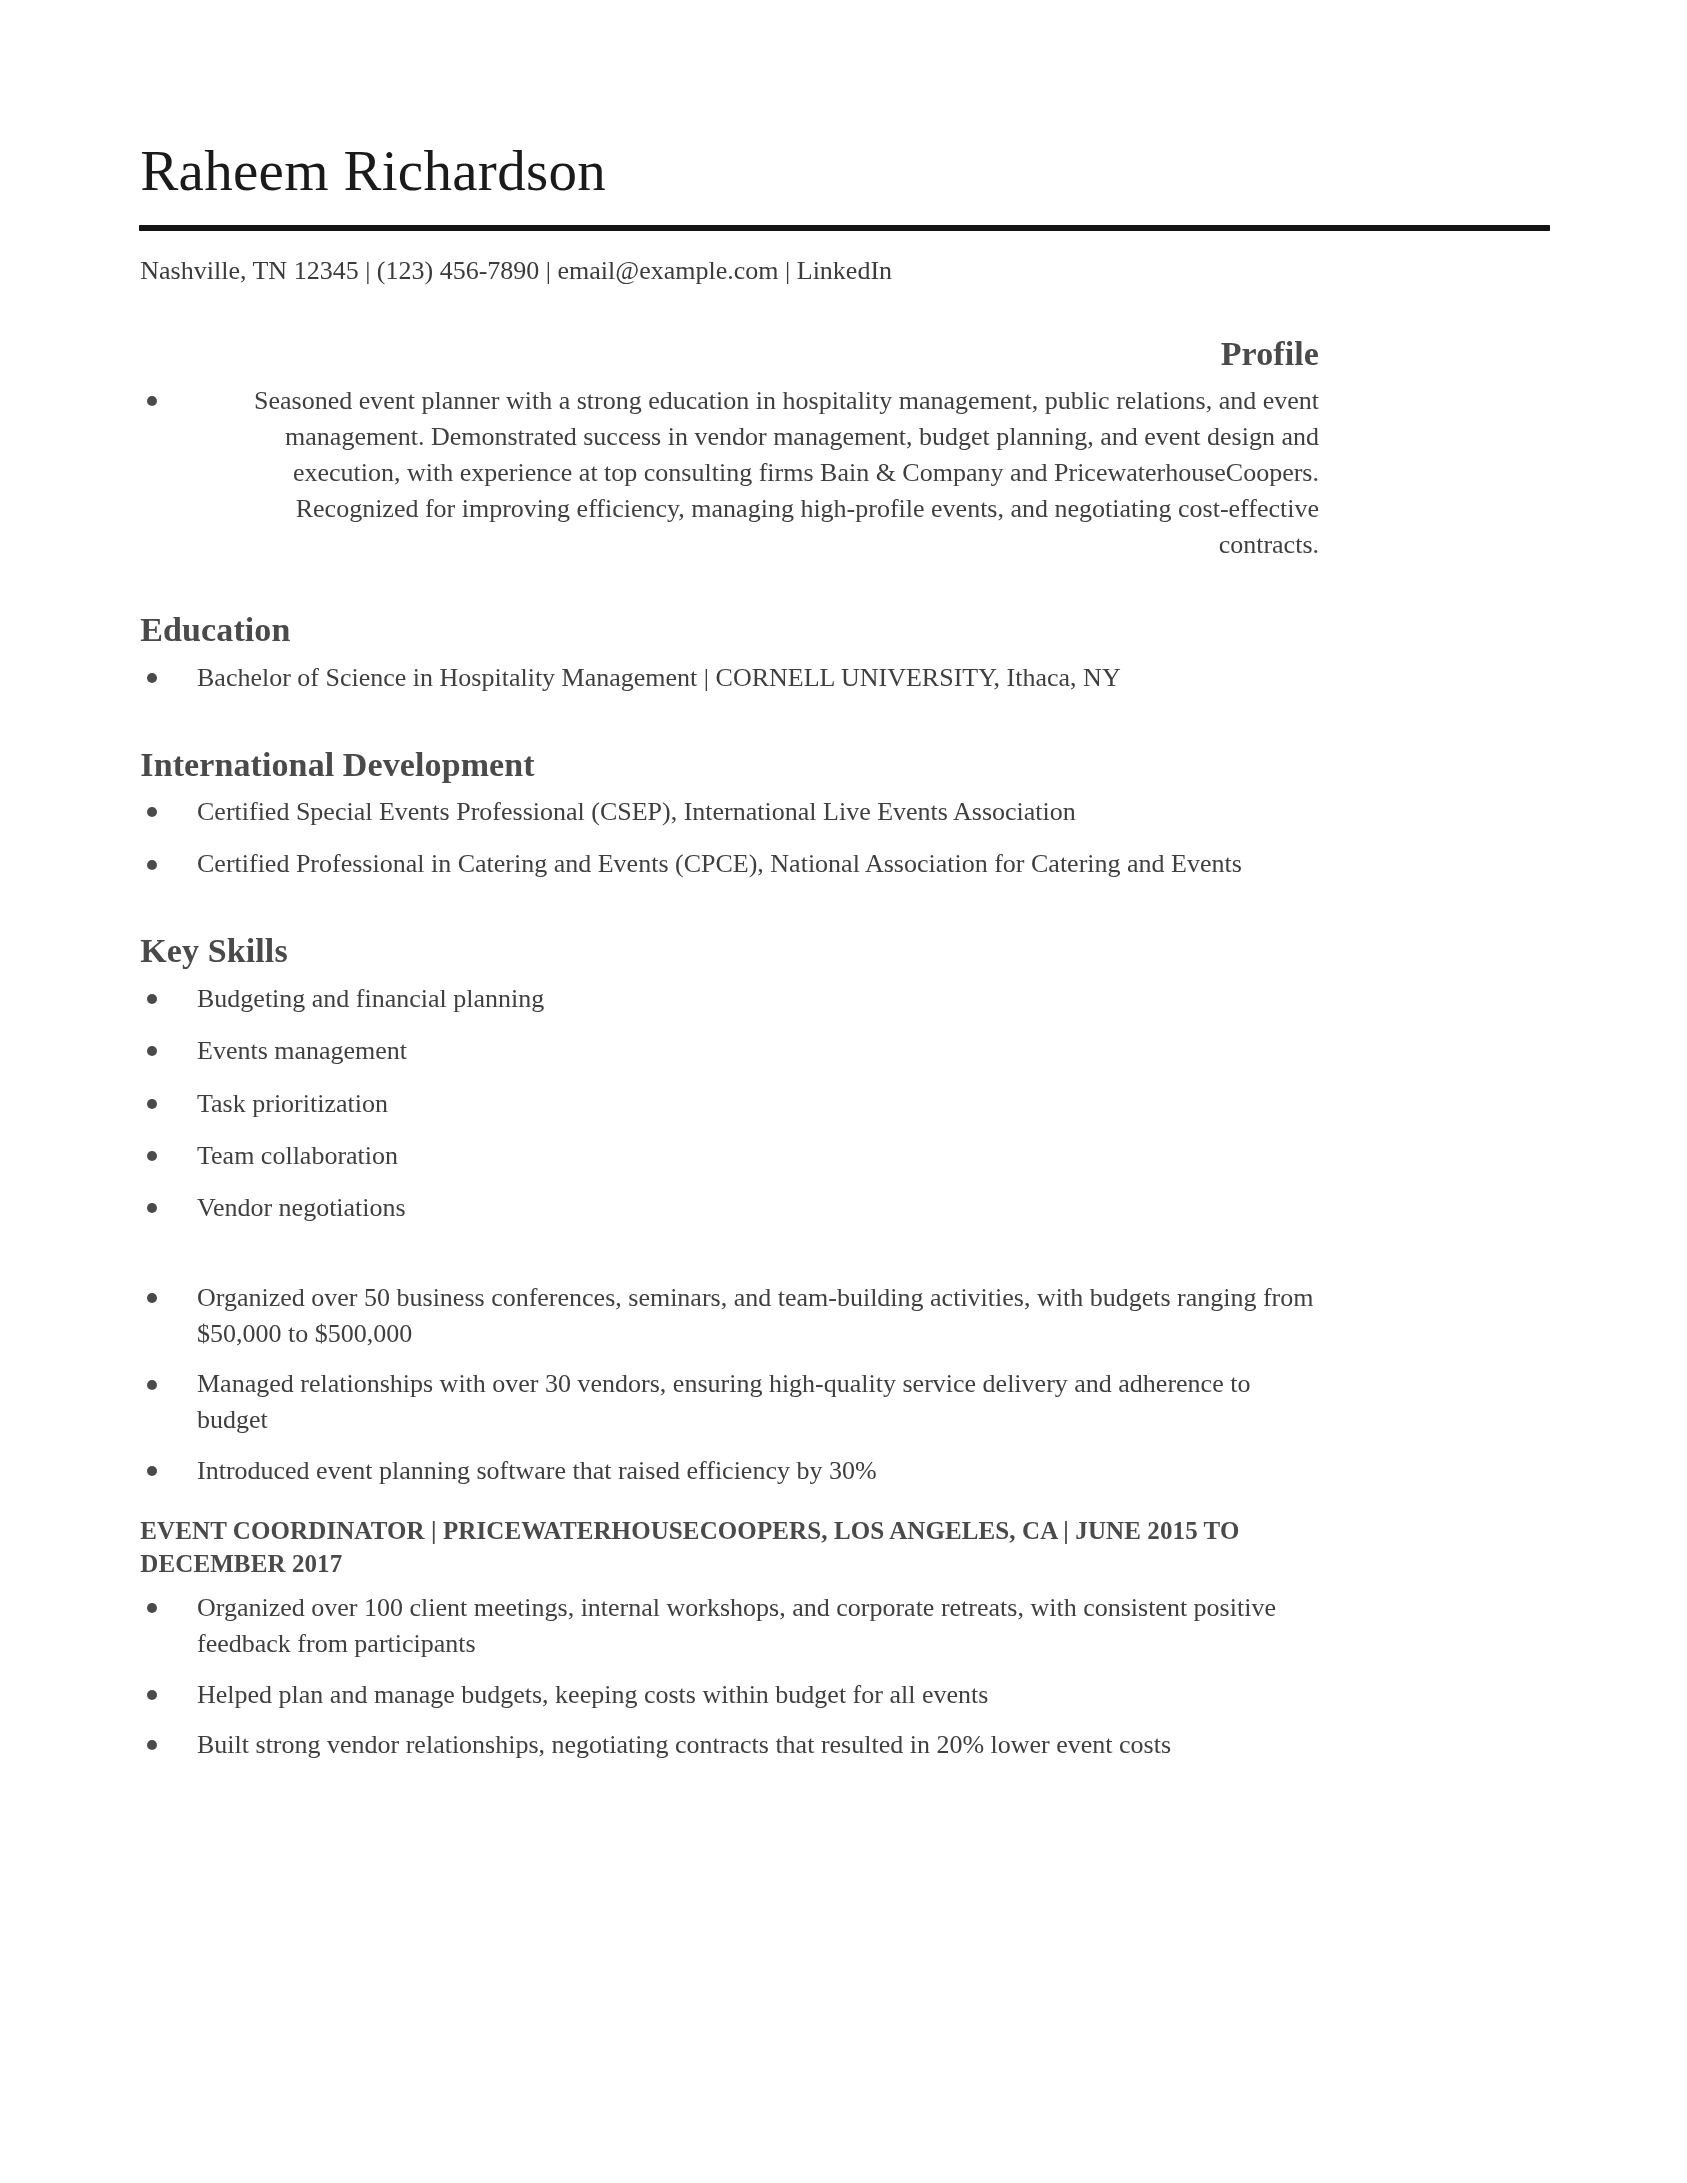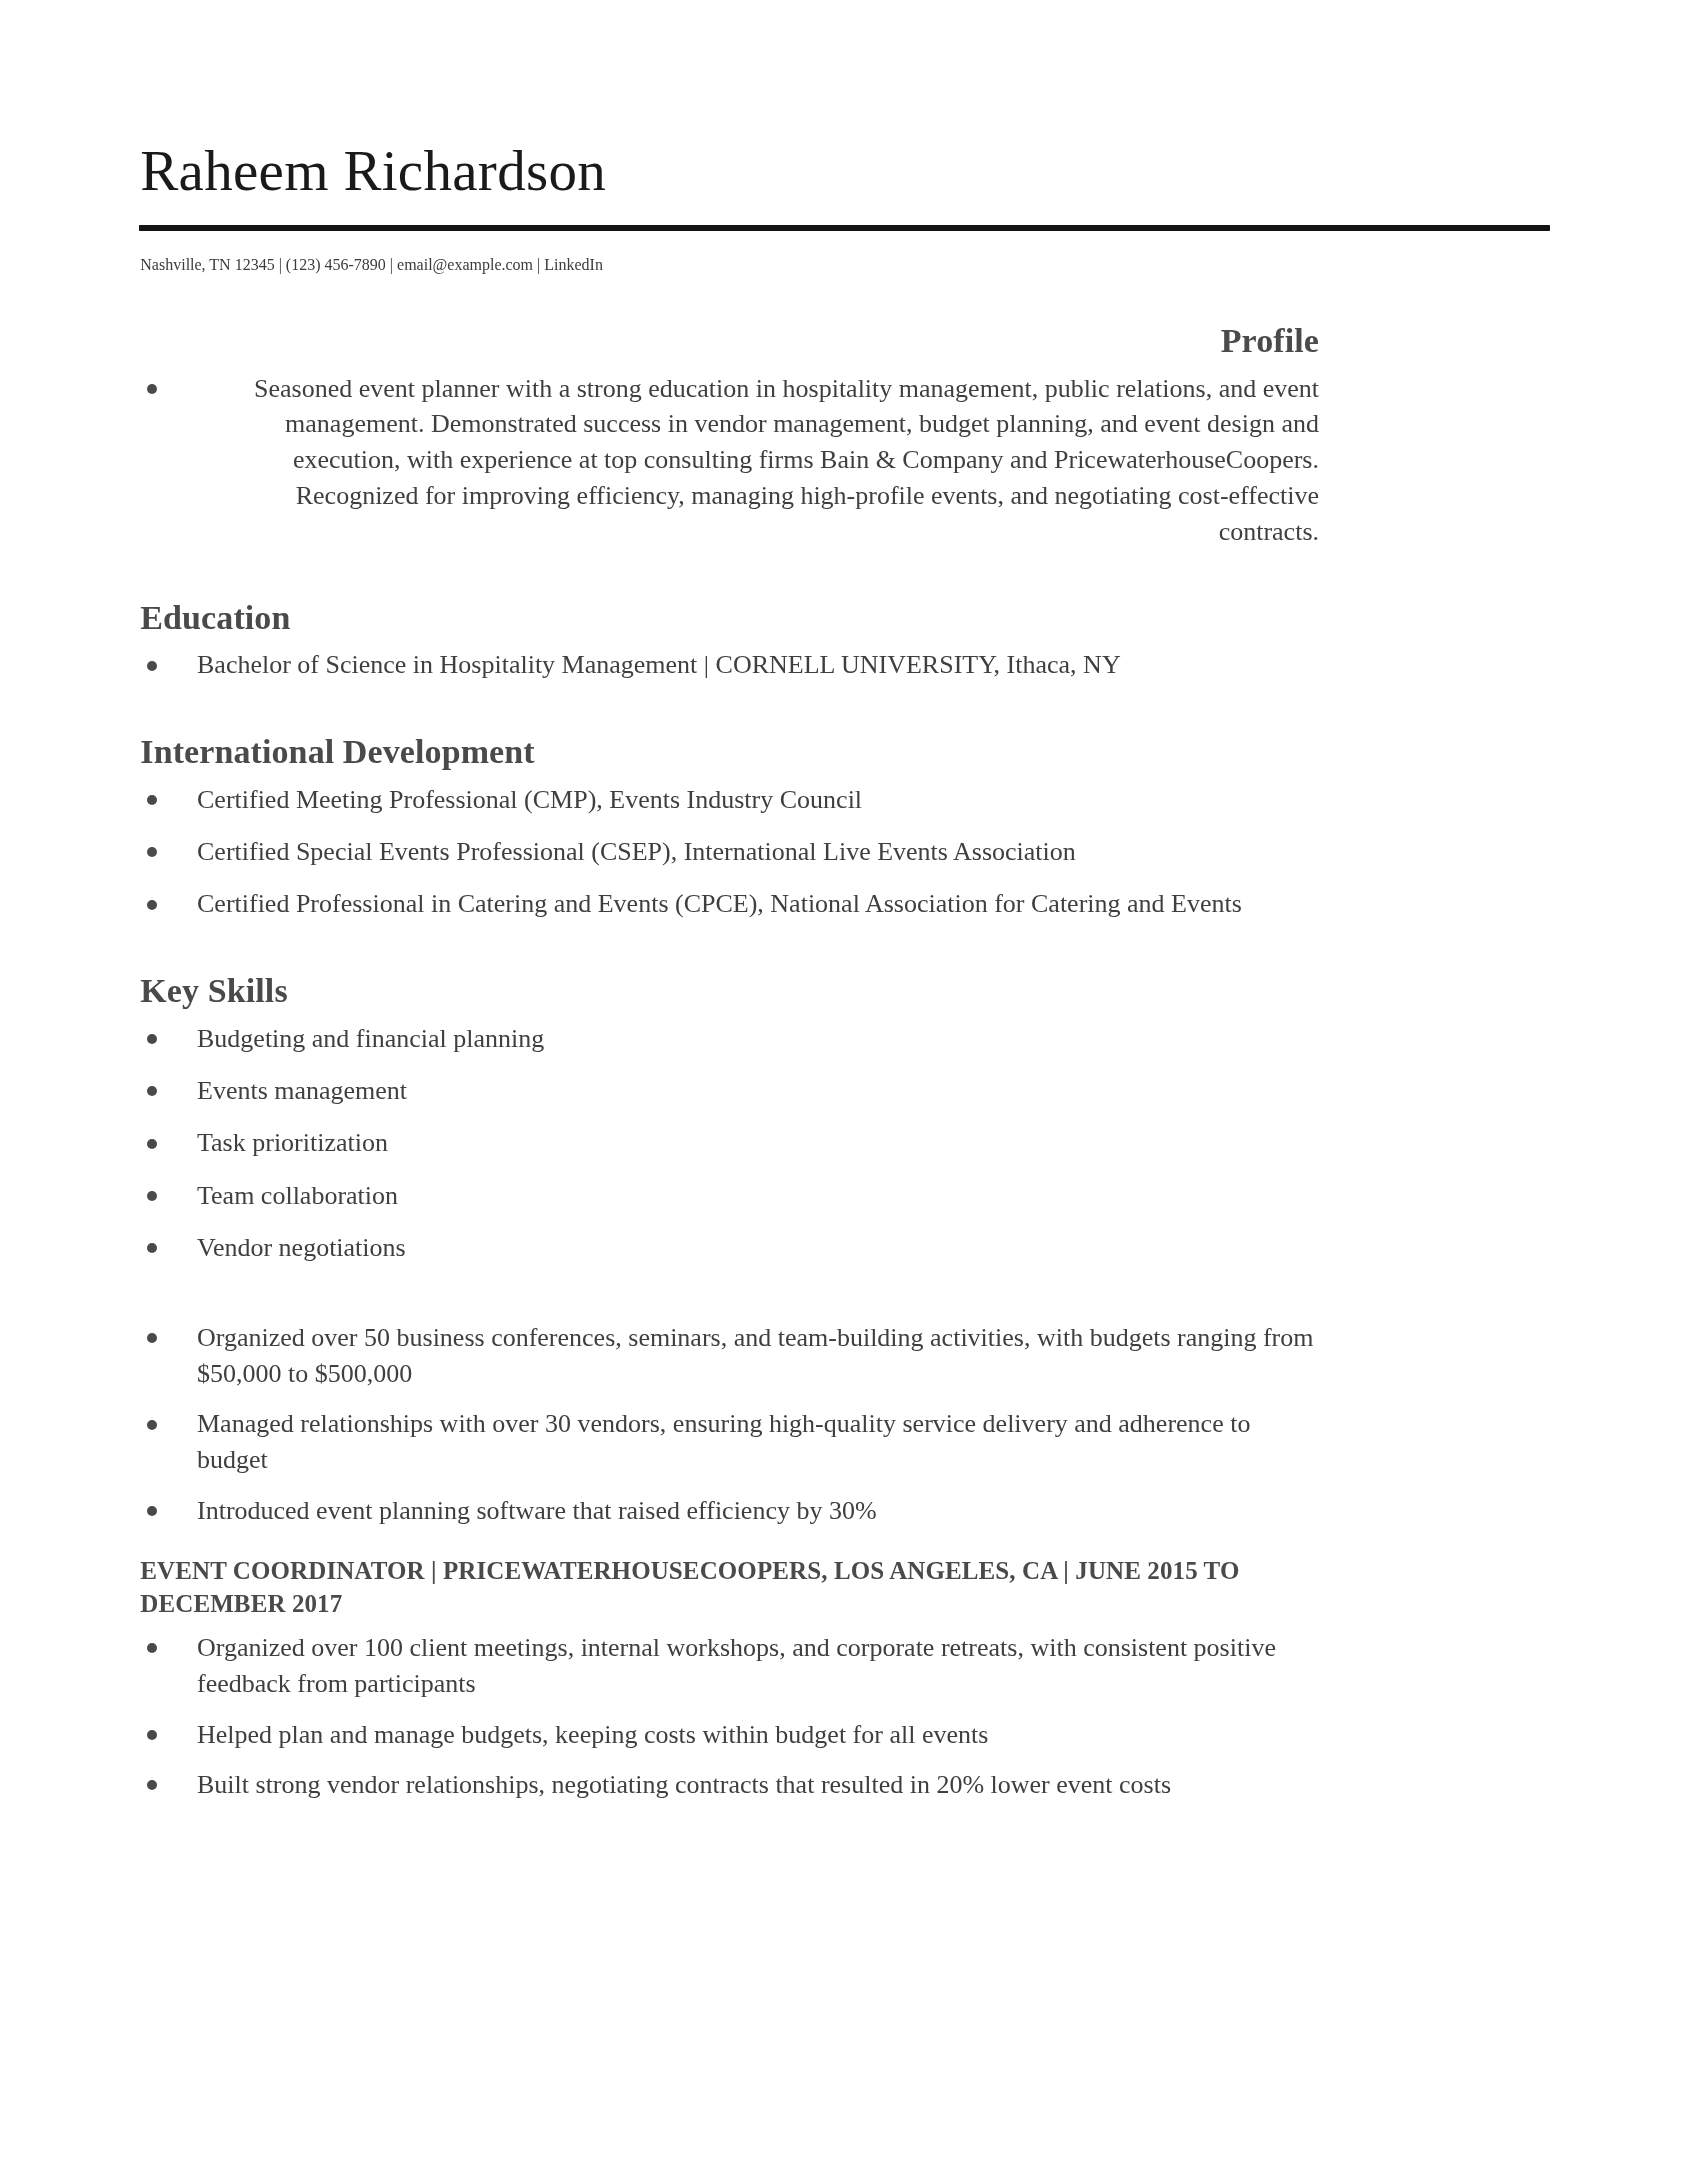--- a/index.html
+++ b/index.html
@@ -36,21 +36,21 @@
   }
   .name-rule {
     margin-top: 25px;
     width: 1411px;
     height: 6px;
     background: #141414;
     border-radius: 0.7px;
   }
   .contact {
     margin-top: 24px;
-    font-size: 16px;
+    font-size: 26px;
     line-height: 1.25;
     color: #3b3b3b;
     padding-left: 1.3px;
   }
 
   
   .section {
     margin-top: 38px;
   }
   .section-title {
@@ -133,21 +133,20 @@
   <div class="section education">
     <h2 class="section-title">Education</h2>
     <ul class="bullets tight">
       <li>Bachelor of Science in Hospitality Management | CORNELL UNIVERSITY, Ithaca, NY</li>
     </ul>
   </div>
 
   <div class="section profdev">
     <h2 class="section-title">International Development</h2>
     <ul class="bullets spaced">
-      <li>Certified Meeting Professional (CMP), Events Industry Council</li>
       <li>Certified Special Events Professional (CSEP), International Live Events Association</li>
       <li>Certified Professional in Catering and Events (CPCE), National Association for Catering and Events</li>
     </ul>
   </div>
 
   <div class="section skills">
     <h2 class="section-title">Key Skills</h2>
     <ul class="bullets spaced">
       <li>Budgeting and financial planning</li>
       <li>Events management</li>

